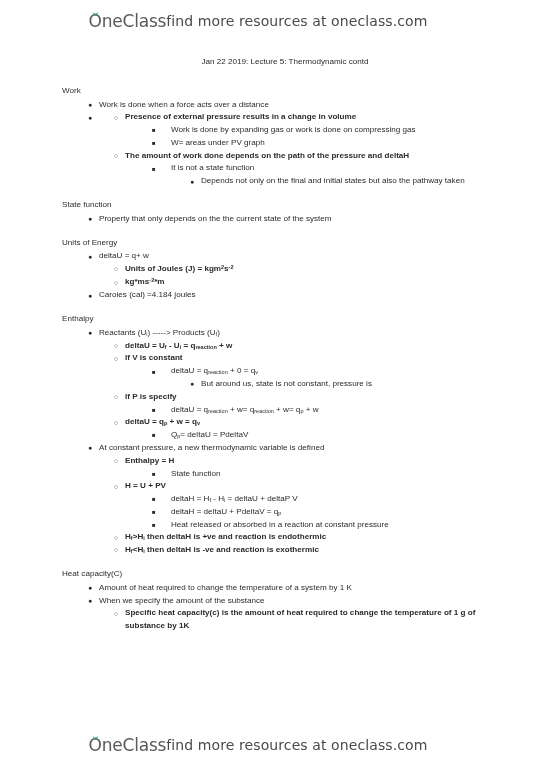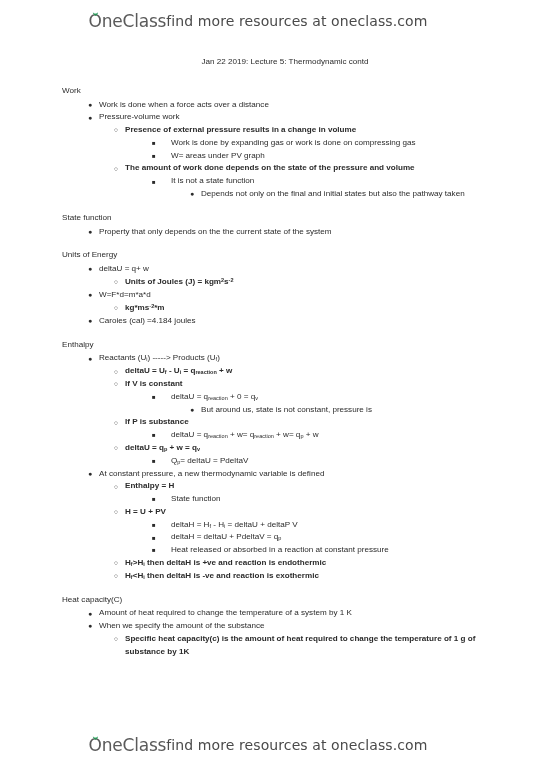--- a/index.html
+++ b/index.html
@@ -137,37 +137,36 @@
   <div class="doc-title">Jan 22 2019: Lecture 5:  Thermodynamic contd</div>
   <div id="sections">
       <div class="section-head first">Work</div>
       <ul class="lvl">
         <li class="item l1">
           <span class="marker">●</span>
           <span class="txt">Work is done when a force acts over a distance</span>
         </li>
         <li class="item l1">
           <span class="marker">●</span>
-          <span class="txt">Pressure-volume work</span>
         </li>
         <li class="item l2">
           <span class="marker">○</span>
           <span class="txt">Presence of external pressure results in a change in volume</span>
         </li>
         <li class="item l3">
           <span class="marker">■</span>
           <span class="txt">Work is done by expanding gas or work is done on compressing gas</span>
         </li>
         <li class="item l3">
           <span class="marker">■</span>
           <span class="txt">W= areas under PV graph</span>
         </li>
         <li class="item l2">
           <span class="marker">○</span>
-          <span class="txt">The amount of work done depends on the state of the pressure and volume</span>
+          <span class="txt">The amount of work done depends on the path of the pressure and deltaH</span>
         </li>
         <li class="item l3">
           <span class="marker">■</span>
           <span class="txt">It is not a state function</span>
         </li>
         <li class="item l4">
           <span class="marker">●</span>
           <span class="txt">Depends not only on the final and initial states but also the pathway taken</span>
         </li>
       </ul>
@@ -181,24 +180,20 @@
       <div class="section-head">Units of Energy</div>
       <ul class="lvl">
         <li class="item l1">
           <span class="marker">●</span>
           <span class="txt">deltaU = q+ w</span>
         </li>
         <li class="item l2">
           <span class="marker">○</span>
           <span class="txt">Units of Joules (J) = kgm<sup>2</sup>s<sup>-2</sup></span>
         </li>
-        <li class="item l1">
-          <span class="marker">●</span>
-          <span class="txt">W=F*d=m*a*d</span>
-        </li>
         <li class="item l2">
           <span class="marker">○</span>
           <span class="txt">kg*ms<sup>-2</sup>*m</span>
         </li>
         <li class="item l1">
           <span class="marker">●</span>
           <span class="txt">Caroies (cal) =4.184 joules</span>
         </li>
       </ul>
       <div class="section-head">Enthalpy</div>
@@ -218,21 +213,21 @@
         <li class="item l3">
           <span class="marker">■</span>
           <span class="txt">deltaU = q<sub>reaction</sub> + 0 = q<sub>v</sub></span>
         </li>
         <li class="item l4">
           <span class="marker">●</span>
           <span class="txt">But around us, state is not constant, pressure is</span>
         </li>
         <li class="item l2">
           <span class="marker">○</span>
-          <span class="txt">If P is substance</span>
+          <span class="txt">If P is specify</span>
         </li>
         <li class="item l3">
           <span class="marker">■</span>
           <span class="txt">deltaU = q<sub>reaction</sub> + w= q<sub>reaction</sub> + w= q<sub>p</sub> + w</span>
         </li>
         <li class="item l2">
           <span class="marker">○</span>
           <span class="txt">deltaU = q<sub>p</sub> + w = q<sub>v</sub></span>
         </li>
         <li class="item l3">

